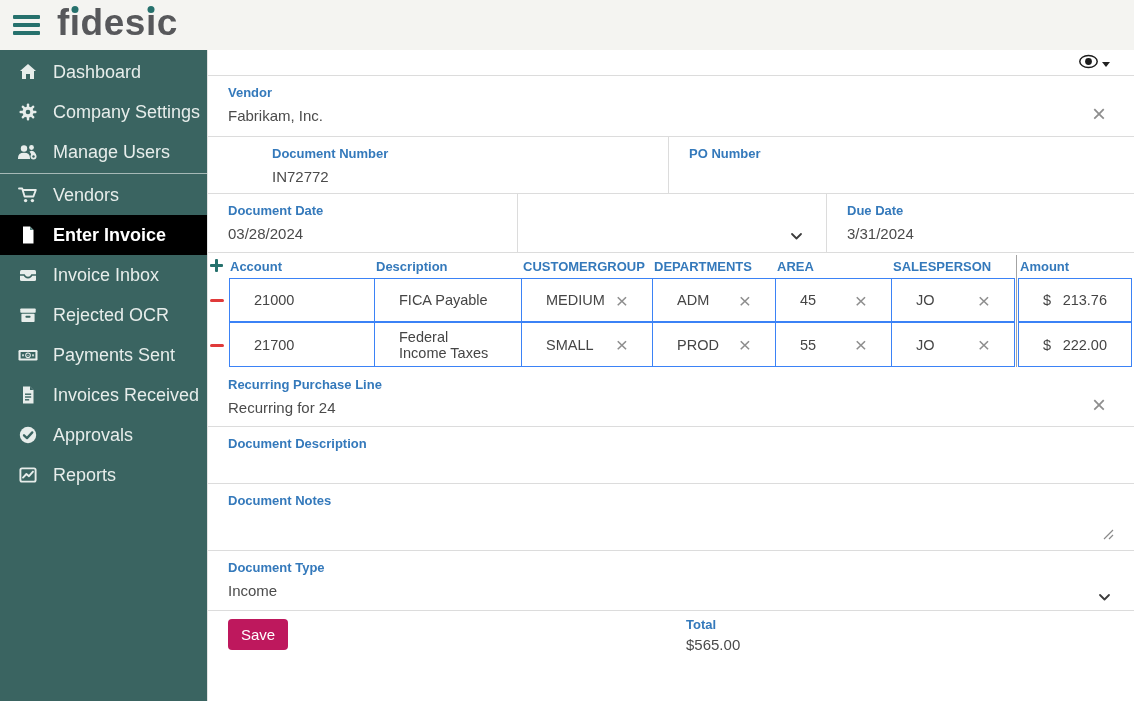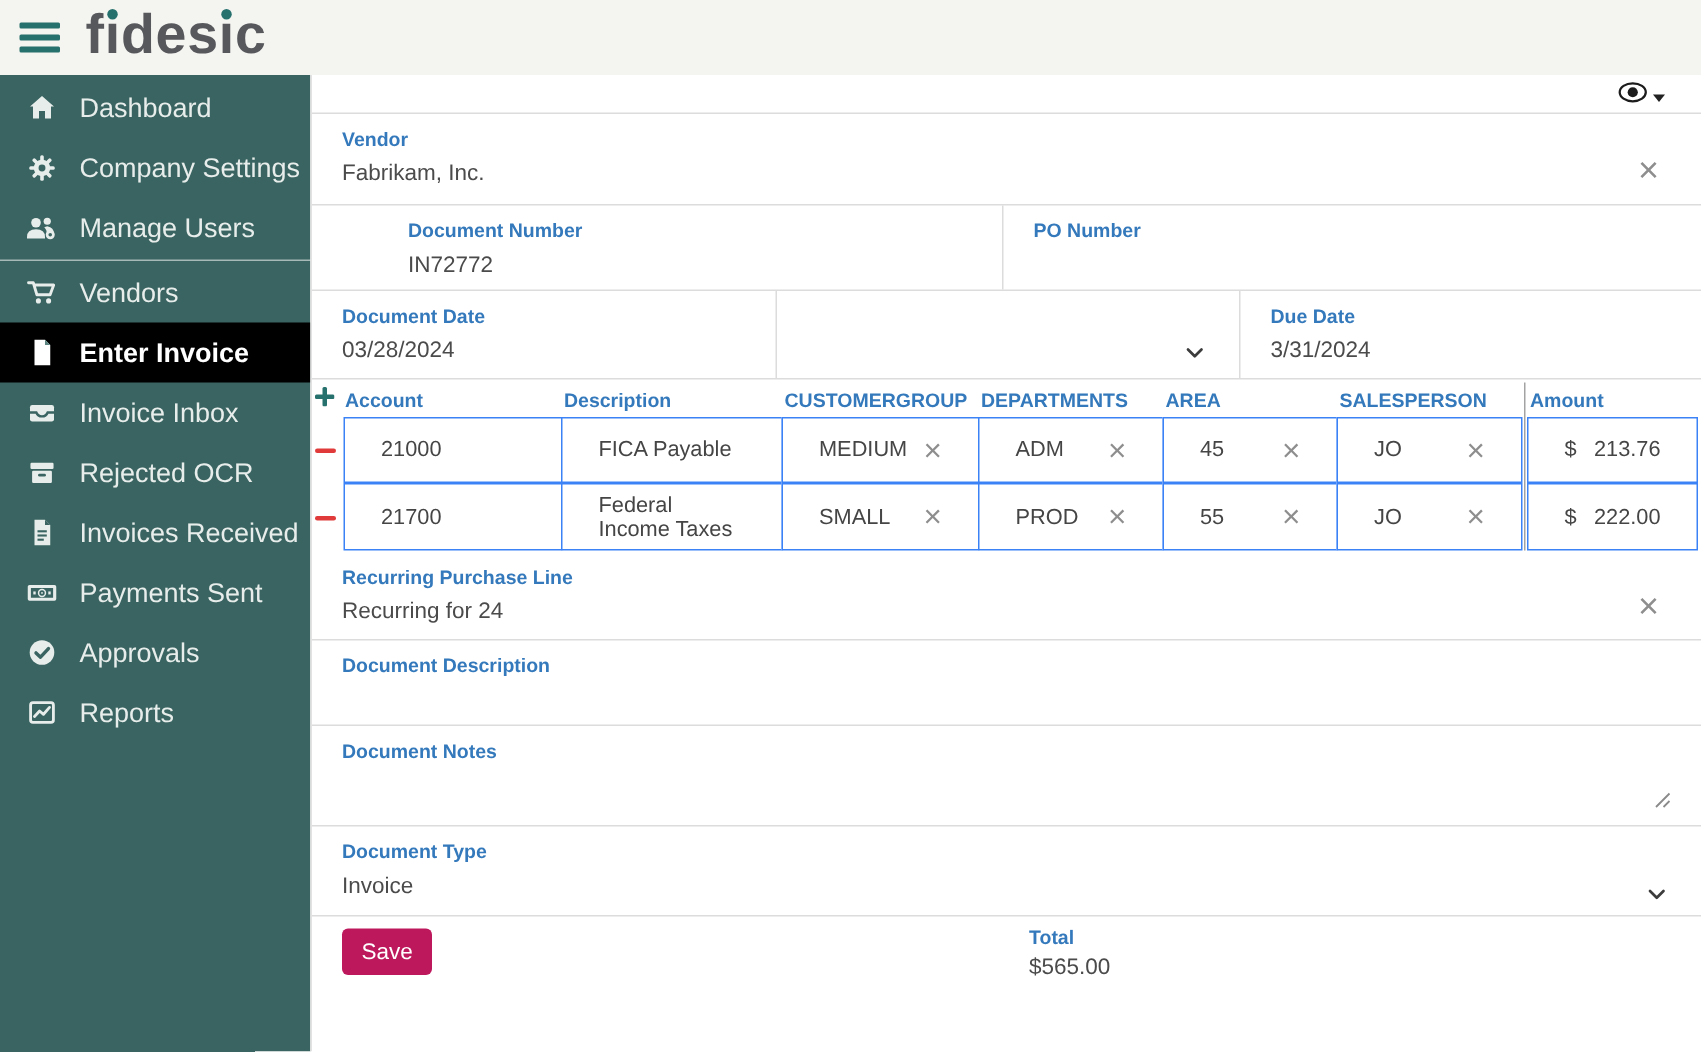--- a/index.html
+++ b/index.html
@@ -170,42 +170,42 @@
         <svg width="20" height="20" viewBox="0 0 20 20">
             <rect x="2.3" y="3.5" width="15.4" height="4.2" rx="0.8" fill="#e7edeb"></rect>
             <rect x="3.4" y="8.8" width="13.2" height="8.2" rx="0.8" fill="#e7edeb"></rect>
             <rect x="7.4" y="10.8" width="5.2" height="1.9" rx="0.9" fill="#3a6461"></rect>
           </svg>
       </span>
         <span class="lbl">Rejected OCR</span>
     </div>
     <div class="nav-item">
       <span class="ic">
-        <svg width="20" height="20" viewBox="0 0 20 20">
-            <path d="M5 1.5 H12 L15.5 5 V18.5 H5 Z" fill="#e7edeb"></path>
-            <path d="M12 1.5 L12 5 H15.5 Z" fill="#3a6461"></path>
-            <rect x="7" y="8.5" width="6.2" height="1.4" fill="#3a6461"></rect>
-            <rect x="7" y="11.3" width="6.2" height="1.4" fill="#3a6461"></rect>
-            <rect x="7" y="14.1" width="4.2" height="1.4" fill="#3a6461"></rect>
-          </svg>
-      </span>
-        <span class="lbl">Invoices Received</span>
-    </div>
-    <div class="nav-item">
-      <span class="ic">
         <svg width="22" height="20" viewBox="0 0 22 20">
             <rect x="1.5" y="5" width="19" height="10.5" rx="1.2" fill="#e7edeb"></rect>
             <rect x="3.6" y="7" width="14.8" height="6.5" fill="#3a6461"></rect>
             <circle cx="11" cy="10.3" r="2.8" fill="#e7edeb"></circle>
             <circle cx="11" cy="10.3" r="1.2" fill="none" stroke="#3a6461" stroke-width="1.2"></circle>
             <rect x="5.2" y="9.3" width="1.6" height="2" fill="#e7edeb"></rect>
             <rect x="15.2" y="9.3" width="1.6" height="2" fill="#e7edeb"></rect>
           </svg>
       </span>
         <span class="lbl">Payments Sent</span>
+    </div>
+    <div class="nav-item">
+      <span class="ic">
+        <svg width="20" height="20" viewBox="0 0 20 20">
+            <path d="M5 1.5 H12 L15.5 5 V18.5 H5 Z" fill="#e7edeb"></path>
+            <path d="M12 1.5 L12 5 H15.5 Z" fill="#3a6461"></path>
+            <rect x="7" y="8.5" width="6.2" height="1.4" fill="#3a6461"></rect>
+            <rect x="7" y="11.3" width="6.2" height="1.4" fill="#3a6461"></rect>
+            <rect x="7" y="14.1" width="4.2" height="1.4" fill="#3a6461"></rect>
+          </svg>
+      </span>
+        <span class="lbl">Invoices Received</span>
     </div>
     <div class="nav-item">
       <span class="ic">
         <svg width="20" height="20" viewBox="0 0 20 20">
             <circle cx="10" cy="10" r="8.2" fill="#e7edeb"></circle>
             <path d="M6 10.3 L9 13.1 L14.3 7.4" stroke="#3a6461" stroke-width="2.3" fill="none" stroke-linecap="round" stroke-linejoin="round"></path>
           </svg>
       </span>
         <span class="lbl">Approvals</span>
     </div>
@@ -364,21 +364,21 @@
       <div class="f-value"></div>
       <span class="grip">
         <svg width="11" height="11" viewBox="0 0 11 11">
             <path d="M10 1 L1 10 M10 6 L6 10" stroke="#8a8a8a" stroke-width="1.2"></path>
           </svg>
       </span>
     </div>
 
     <div class="row-doctype rowline">
       <div class="f-label">Document Type</div>
-      <div class="f-value">Invoice</div>
+      <div class="f-value">Income</div>
       <span class="sel-chevron">
         <svg width="13" height="9" viewBox="0 0 13 9">
             <path d="M2 2 L6.5 6.5 L11 2" stroke="#3c3c3c" stroke-width="1.8" fill="none" stroke-linecap="round" stroke-linejoin="round"></path>
           </svg>
       </span>
     </div>
 
     <div class="row-save">
       <button class="save-btn">Save</button>
       <div class="total-block">

